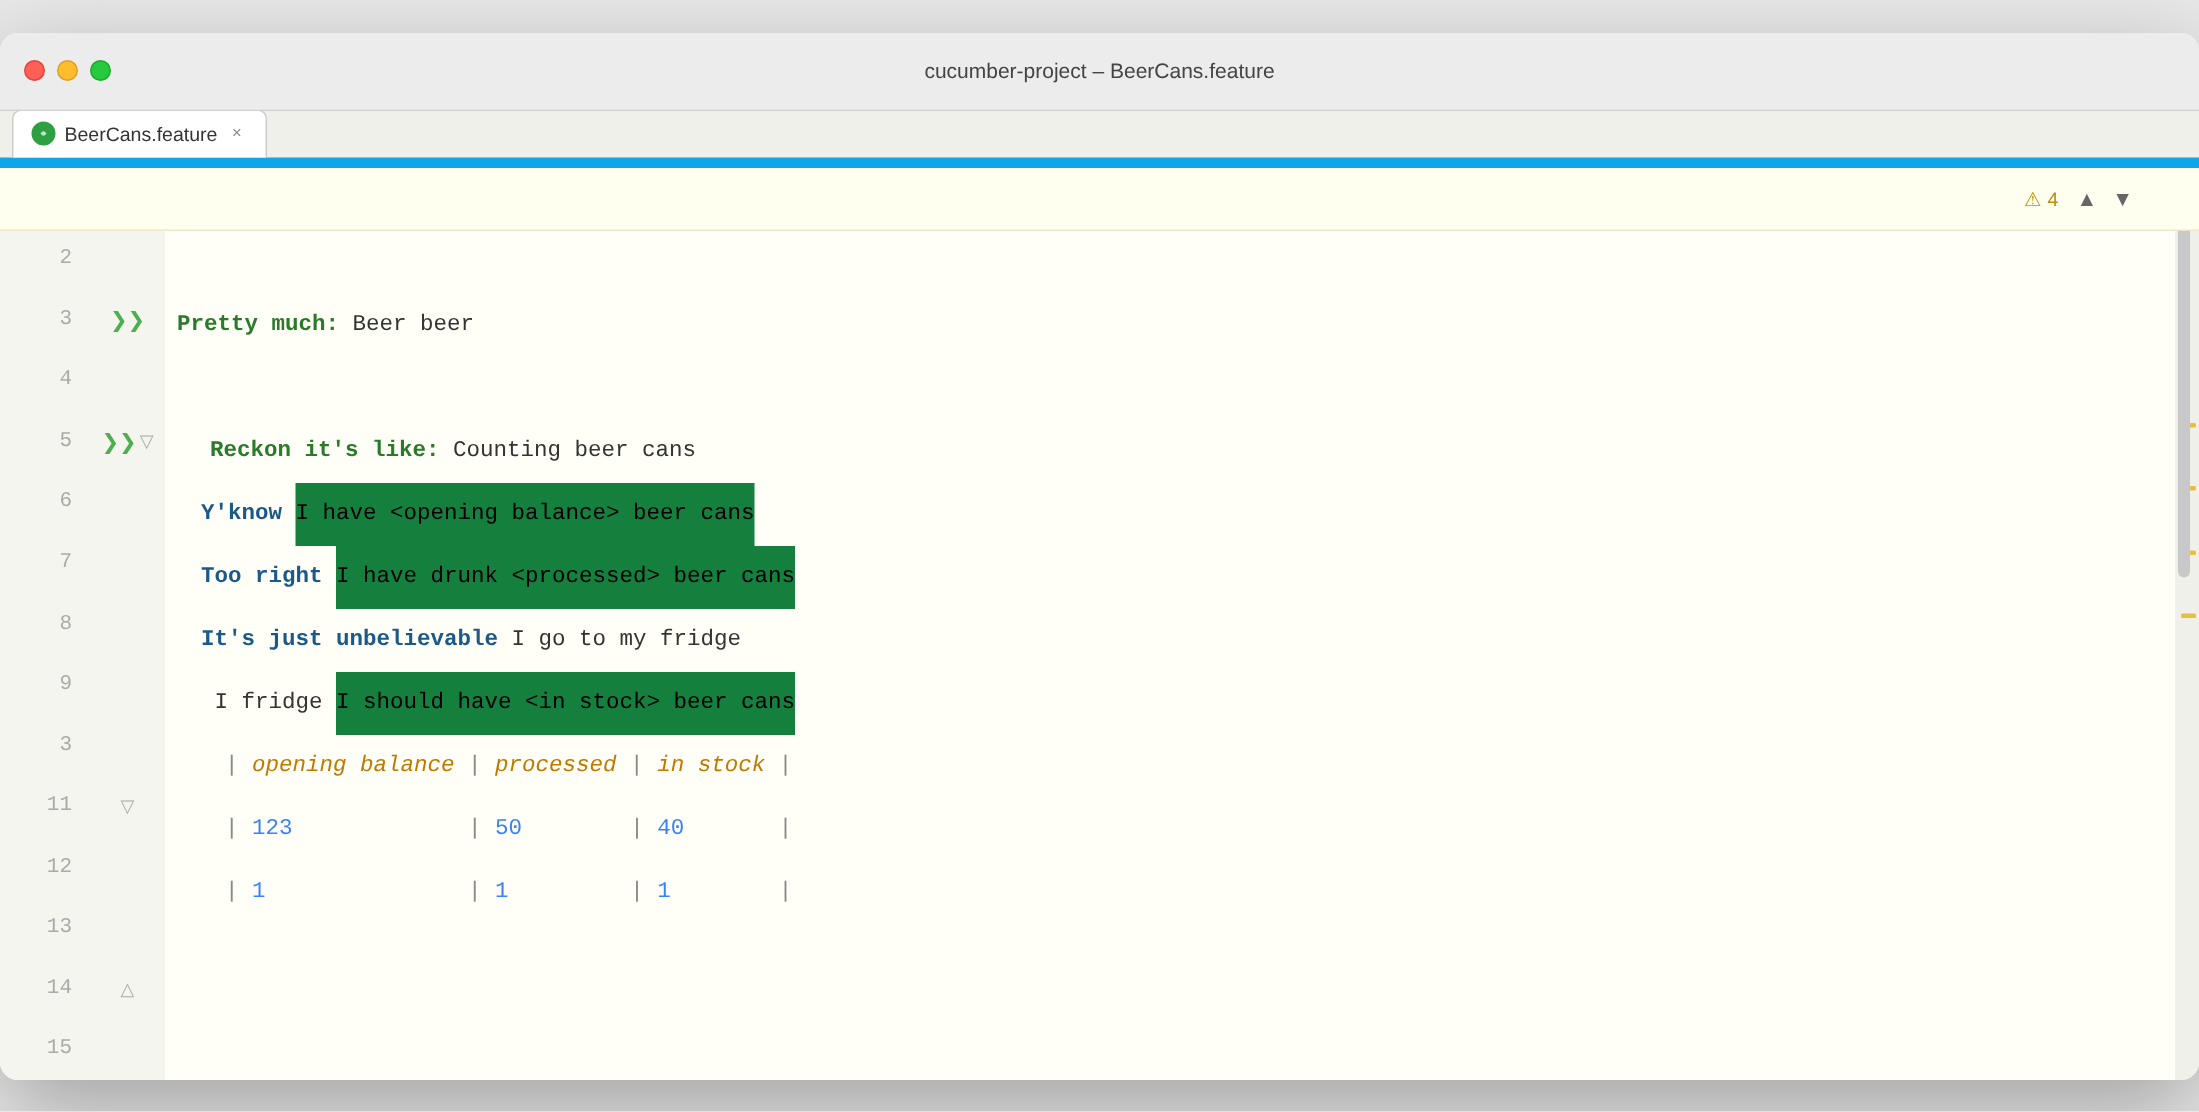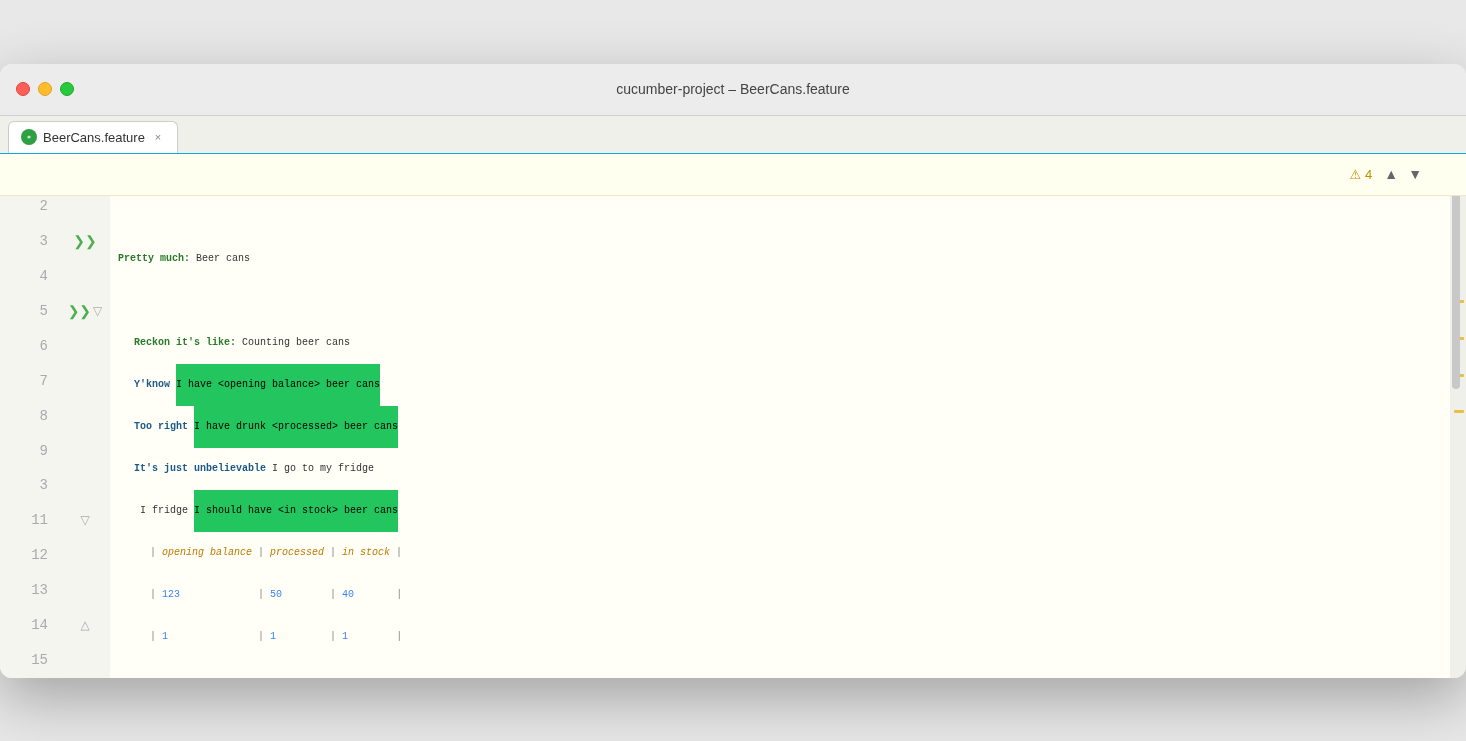--- a/index.html
+++ b/index.html
@@ -8,21 +8,21 @@
       font-family: -apple-system, BlinkMacSystemFont, sans-serif;
       background: #e8e8e8;
       display: flex;
       justify-content: center;
       align-items: center;
       min-height: 100vh;
     }
 
     .window {
       width: 1466px;
-      height: 614px;
+      height: 698px;
       background: #f5f5f0;
       border-radius: 12px;
       box-shadow: 0 20px 60px rgba(0,0,0,0.3);
       display: flex;
       flex-direction: column;
       overflow: hidden;
     }
 
     .title-bar {
       background: #ececec;
@@ -59,21 +59,21 @@
       font-size: 14px;
       color: #444;
       font-weight: 500;
     }
 
     .tabs-bar {
       background: #f0f0ea;
       height: 38px;
       display: flex;
       align-items: flex-end;
-      border-bottom: 1px solid #0ea5e9;
+      border-bottom: 7px solid #0ea5e9;
       padding-left: 8px;
       flex-shrink: 0;
     }
 
     .tab {
       display: flex;
       align-items: center;
       gap: 6px;
       padding: 6px 12px;
       background: #fff;
@@ -161,42 +161,42 @@
     .fold-arrow {
       color: #4caf50;
       font-size: 14px;
       cursor: pointer;
     }
 
     .code-content {
       flex: 1;
       overflow: hidden;
       font-family: 'Menlo', 'Monaco', 'Courier New', monospace;
-      font-size: 10px;
+      font-size: 15px;
       line-height: 42px;
       background: #fffff8;
     }
 
     .code-line {
       height: 42px;
       display: flex;
       align-items: center;
       padding-left: 8px;
       white-space: pre;
     }
 
     
     .c-comment { color: #888; font-style: italic; }
     .c-keyword { color: #2a7a2a; font-weight: bold; }
     .c-step-keyword { color: #1a5a8a; font-weight: bold; }
     .c-plain { color: #333; }
     .c-italic-orange { color: #c07800; font-style: italic; }
     .c-blue { color: #3b82f6; }
     .c-pipe { color: #888; }
-    .c-highlight { background: #22c55e; }
+    .c-highlight { background: #15803d; }
 
     .warning-indicator {
       display: flex;
       align-items: center;
       gap: 4px;
       font-size: 13px;
       color: #c09000;
     }
 
     .nav-arrows {
@@ -317,21 +317,21 @@
 
     <div class="code-content">
 
       <div class="code-line" style="background:#fffff0; border-bottom:1px solid #eee8c8;">
         <span class="c-comment"># <em>language: en-au</em></span>
       </div>
 
       <div class="code-line"></div>
 
       <div class="code-line">
-        <span class="c-keyword">Pretty much:</span><span class="c-plain"> Beer cans</span>
+        <span class="c-keyword">Pretty much:</span><span class="c-plain"> Beer beer</span>
       </div>
 
       <div class="code-line"></div>
 
       <div class="code-line">
         <span style="margin-right:4px;">  </span><span class="c-keyword">Reckon it's like:</span><span class="c-plain"> Counting beer cans</span>
       </div>
 
       <div class="code-line">
         <span style="padding-left:16px;"></span>

